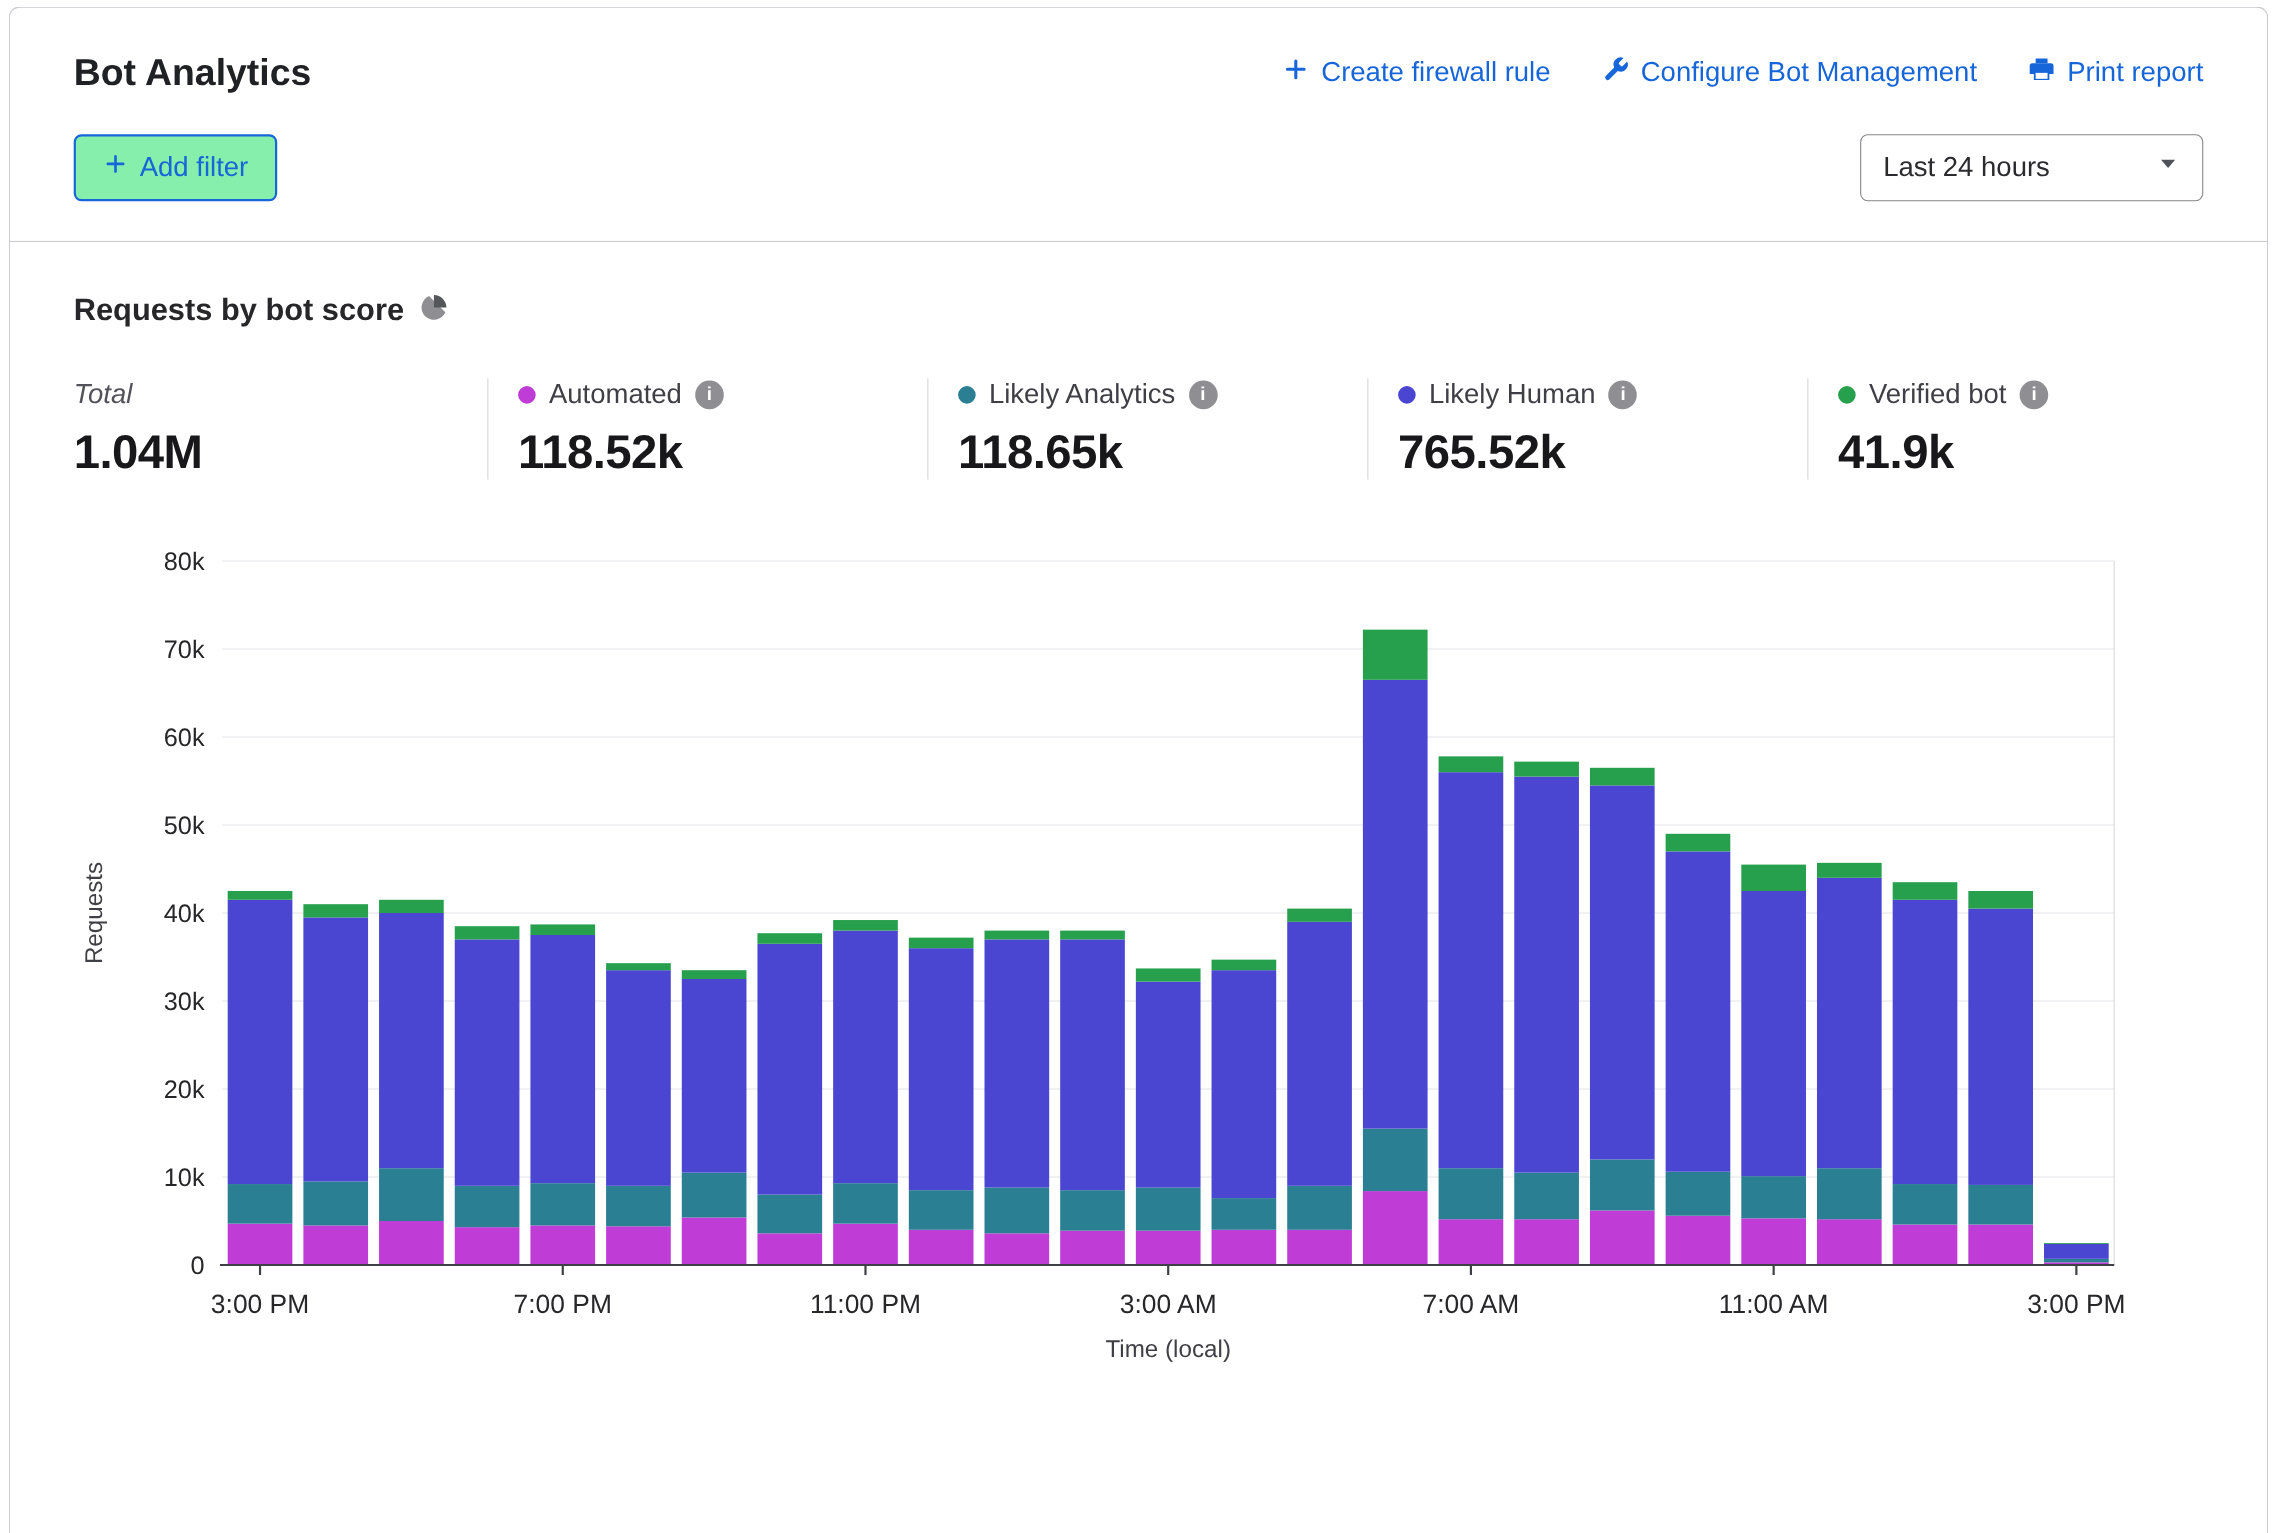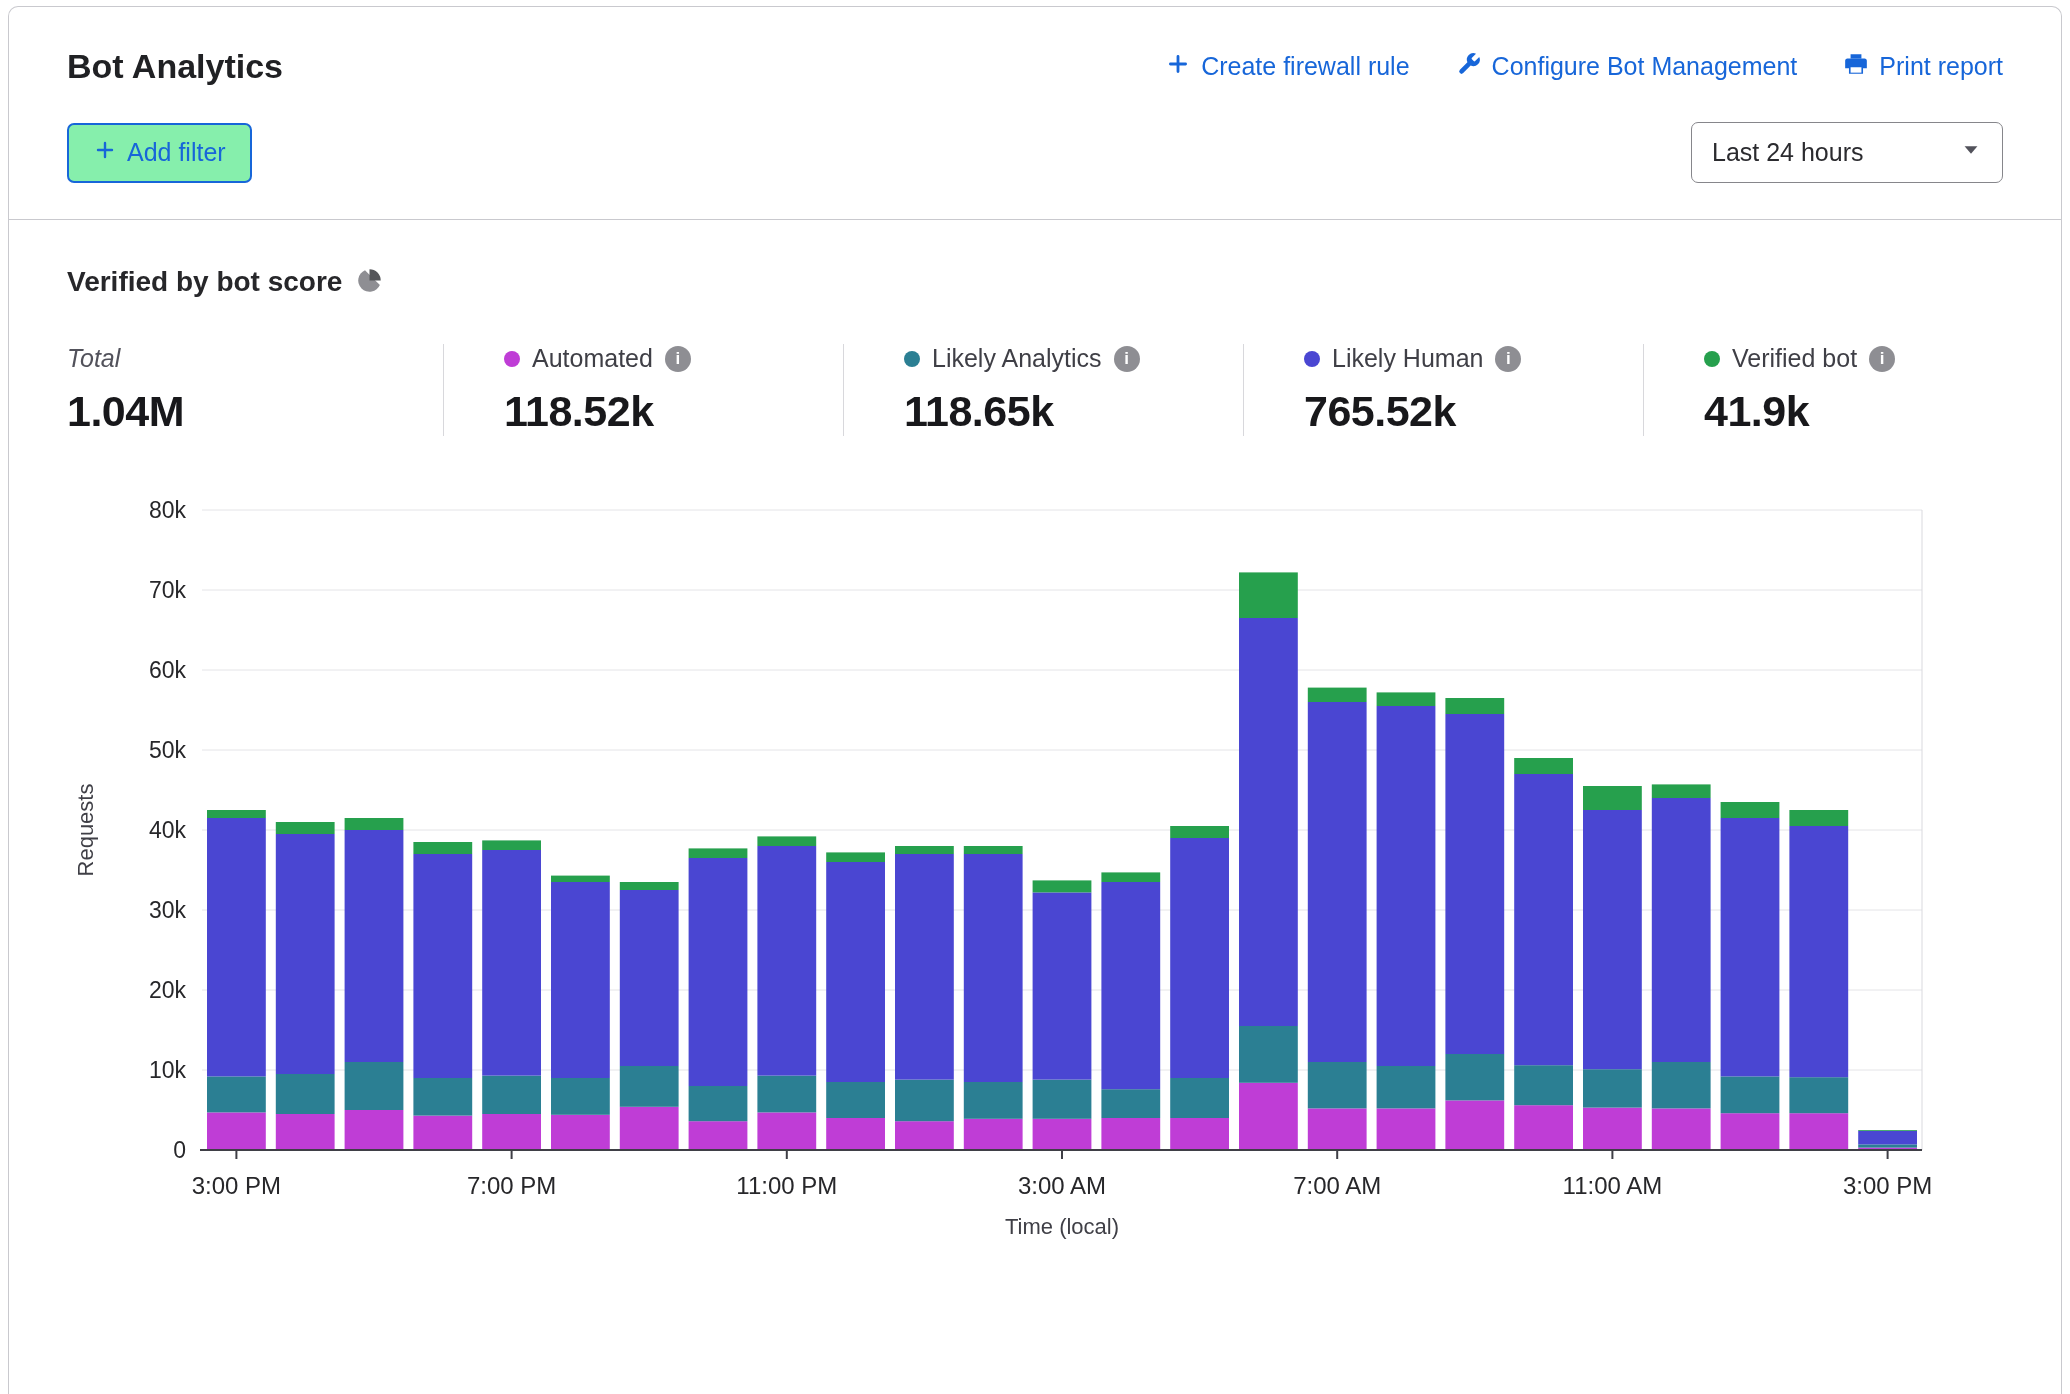--- a/index.html
+++ b/index.html
@@ -18,21 +18,21 @@
   .add-filter { display:flex; align-items:center; gap:10px; padding:13px 24px;
     border:2px solid var(--link,#1766d9); border-radius:7px; background:#86efac;
     color:var(--link,#1766d9); font-size:25px; cursor:pointer; font-family:inherit; }
   .dropdown { width:312px; padding:15px 20px; border:1px solid #86868b; border-radius:7px;
     display:flex; justify-content:space-between; align-items:center; font-size:25px;
     color:#2b2b2f; background:#fff; cursor:pointer; }
   .content { padding:46px 58px 0 58px; }
   .section-title-row { display:flex; align-items:center; gap:14px; }
   .section-title { font-size:28px; font-weight:700; color:#27272a; }
   .stats { display:flex; margin-top:46px; }
-  .stat { width:400px; border-left:1px solid #d8d8dc; padding-left:60px; }
+  .stat { width:400px; border-left:1px solid #d8d8dc; padding-left:27px; }
   .stat.total { width:376px; border-left:none; padding-left:0; }
   .stat:last-child { flex:1; }
   .stat-label-row { display:flex; align-items:center; gap:12px; font-size:25px; color:#3f3f46; }
   .stat.total .stat-label-row { color:#52525b;font-style:italic; }
   .dot { width:16px; height:16px; border-radius:50%; display:inline-block; background:#999; }
   .info-icon { width:26px; height:26px; border-radius:50%; background:#8e8e93; color:#fff;
     display:inline-flex; align-items:center; justify-content:center; font-size:17px;
     font-weight:700; cursor:pointer; }
   .info-icon::before { content:'i'; }
   .stat-value { font-size:43px; font-weight:700; color:#18181b; margin-top:14px; letter-spacing:-0.5px; }
@@ -93,21 +93,21 @@
           <svg width="22" height="22" viewBox="0 0 24 24">
               <path d="M5 8l7 8 7-8z" fill="#52525b"></path>
             </svg>
         </span>
       </div>
     </div>
   </div>
 
   <div class="content">
     <div class="section-title-row">
-      <span class="section-title">Verified by bot score</span>
+      <span class="section-title">Requests by bot score</span>
       <span>
         <svg width="27" height="27" viewBox="0 0 24 24">
             <path d="M21.21 15.89A10 10 0 1 1 8 2.83z" fill="#8e8e93"></path>
             <path d="M22 12A10 10 0 0 0 12 2v10z" fill="#55565a"></path>
           </svg>
       </span>
     </div>
 
     <div class="stats">
       <div class="stat total">

